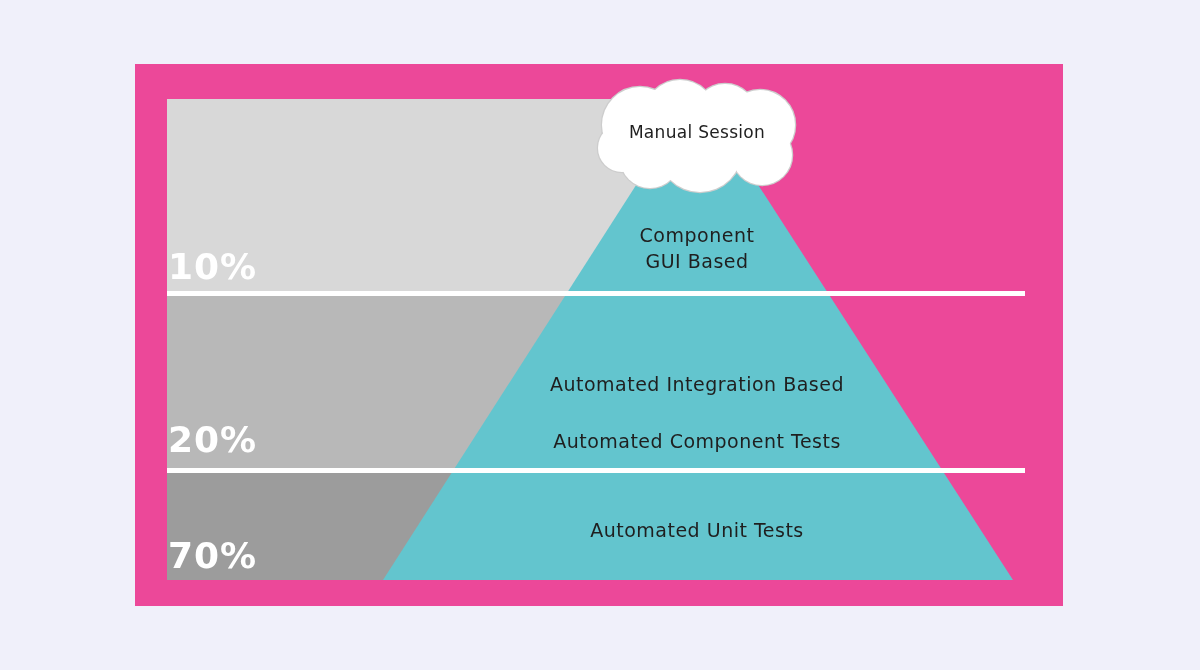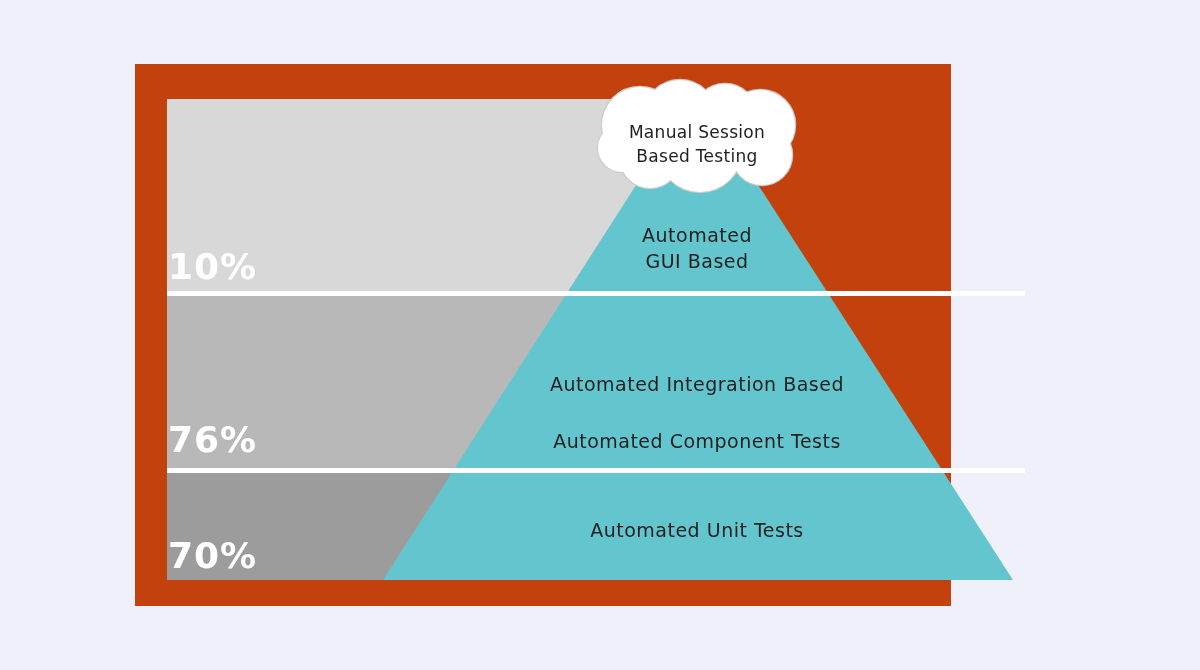--- a/index.html
+++ b/index.html
@@ -11,23 +11,23 @@
     height: 670px;
     background: #f0f0fa;
     position: relative;
     font-family: "DejaVu Sans", sans-serif;
     overflow: hidden;
   }
   .card {
     position: absolute;
     left: 135px;
     top: 64px;
-    width: 816px;
+    width: 928px;
     height: 542px;
-    background: #c2410c;
+    background: #ec4899;
   }
   .band {
     position: absolute;
     left: 32px;
     width: 533px;
   }
   .band1 { top: 35px;  height: 192px; background: #d8d8d8; }
   .band2 { top: 232px; height: 172px; background: #b8b8b8; }
   .band3 { top: 409px; height: 107px; background: #9c9c9c; }
   svg.shapes {
@@ -111,28 +111,27 @@
         <circle cx="627" cy="91" r="30"></circle>
         <circle cx="565" cy="86" r="42"></circle>
         <circle cx="515" cy="94" r="30"></circle>
         <circle cx="487" cy="84" r="24"></circle>
       </g>
     </g>
   </svg>
 
   <div class="label cloud-text">
     <div>Manual Session</div>
-    <div>Based Testing</div>
   </div>
 
   <div class="label tier-gui">
-    <div>Automated</div>
+    <div>Component</div>
     <div>GUI Based</div>
   </div>
   <div class="label centered tier-int">Automated Integration Based</div>
   <div class="label centered tier-unit">Automated Unit Tests</div>
   <div class="label centered tier-comp">Automated Component Tests</div>
 
   <div class="pct pct1">10%</div>
-  <div class="pct pct2">76%</div>
+  <div class="pct pct2">20%</div>
   <div class="pct pct3">70%</div>
 
 </div>
 
 </body></html>

